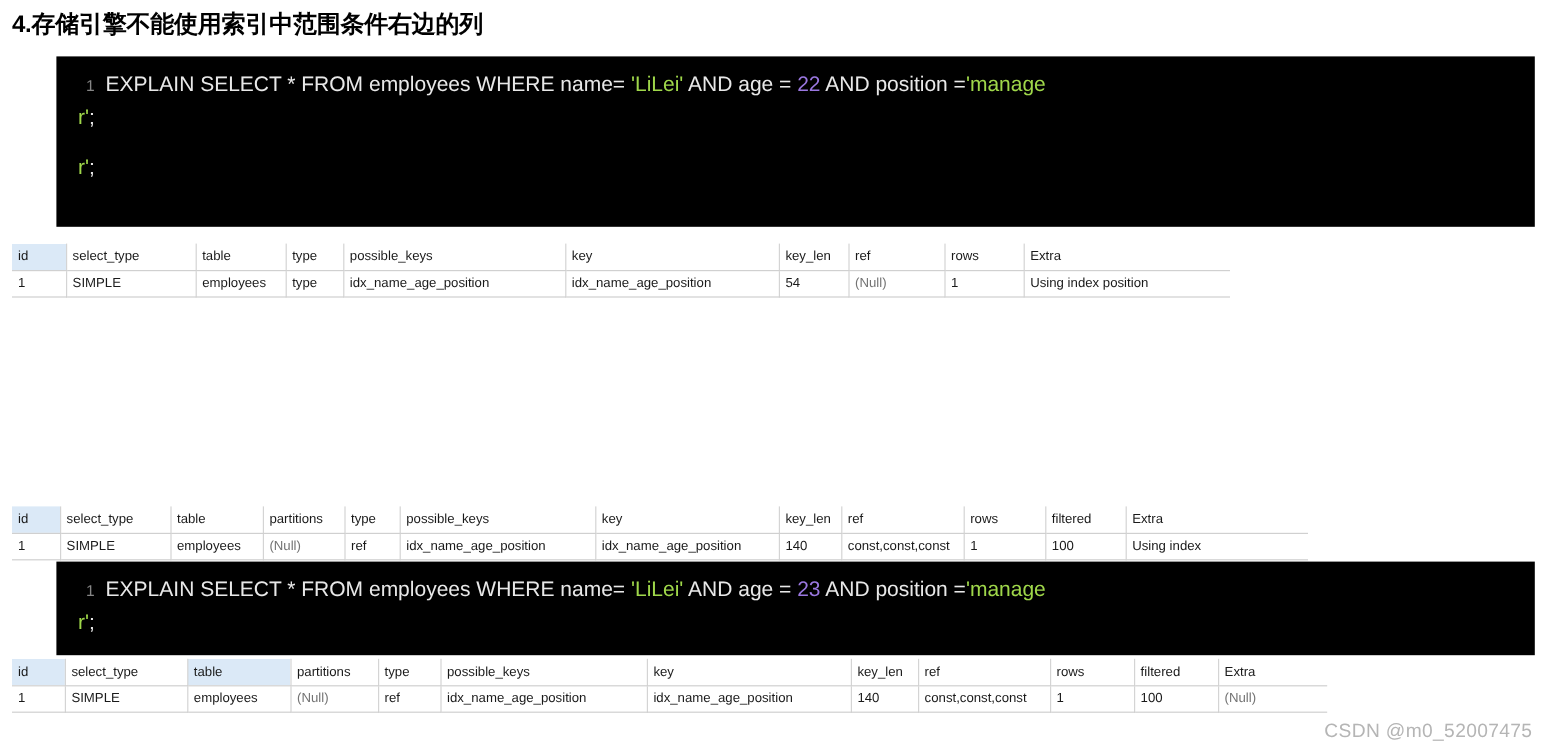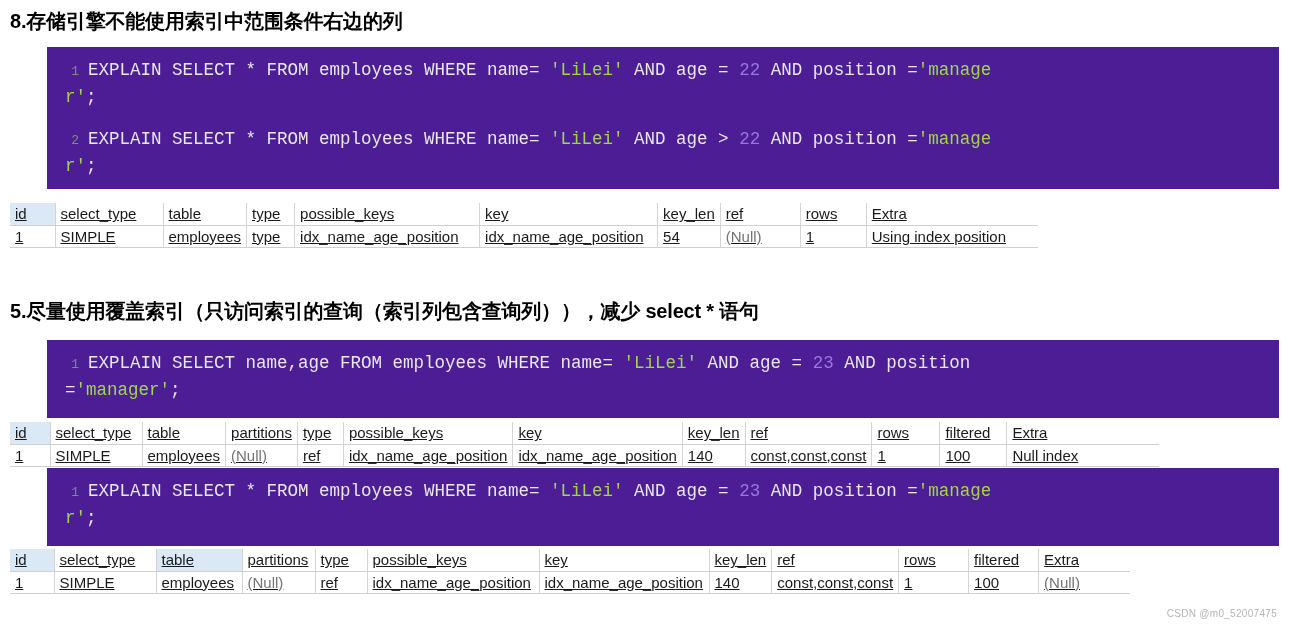--- a/index.html
+++ b/index.html
@@ -27,23 +27,23 @@
     font-weight: bold;
     font-size: 20px;
     color: #000000;
     letter-spacing: -0.2px;
     white-space: nowrap;
     line-height: 1.1;
   }
 
   
   .code-block {
-    background: #4c1d95;
+    background: #000000;
     color: #e6e6e6;
-    font-family: Liberation Mono, monospace;
+    font-family: Liberation Sans, sans-serif;
     font-size: 17.5px;
     line-height: 1.52;
     padding: 10px 0 10px 0;
     box-sizing: border-box;
     overflow: hidden;
   }
   .code-line {
     white-space: pre;
     padding-left: 18px;
     padding-right: 4px;
@@ -60,25 +60,24 @@
   .tok-plain  { color: #e8e8e8; }
   .tok-str    { color: #9fd74a; }
   .tok-num    { color: #9a77e0; }
   .code-cont  { white-space: pre; padding-left: 18px; }
   .code-gap   { height: 16px; }
 
   
   .result-table {
     border-collapse: collapse;
     font-family: "Liberation Sans", sans-serif;
-    font-size: 15px;
+    font-size: 11px;
     color: #1a1a1a;
     table-layout: fixed;
     background: #ffffff;
-    text-decoration: underline;
   }
   .result-table th,
   .result-table td {
     border-right: 1px solid #d4d4d4;
     padding: 2px 5px 2px 5px;
     text-align: left;
     font-weight: normal;
     white-space: nowrap;
     overflow: hidden;
     height: 22px;
@@ -94,40 +93,39 @@
   .cell-null  { color: #737373; }
   .hl         { background: #dbe9f7; }
   .num-right  { text-align: right; }
 
   
   .watermark {
     position: absolute;
     right: 14px;
     bottom: 6px;
     font-family: "Liberation Sans", sans-serif;
-    font-size: 10px;
+    font-size: 16px;
     color: #b5b5b5;
     letter-spacing: 0.3px;
   }
 
   
   .abs { position: absolute; }
 </style>
 </head>
 <body>
 
 <div class="page">
 
-  <div class="section-heading abs" style="left:10px; top:10px;">8.存储引擎不能使用索引中范围条件右边的列</div>
+  <div class="section-heading abs" style="left:10px; top:10px;">4.存储引擎不能使用索引中范围条件右边的列</div>
 
   <div class="code-block abs" id="code-s4" style="left:47px; top:47px; width:1232px; height:142px;">
       <div class="code-line"><span class="ln">1</span><span class="tok-plain">EXPLAIN SELECT * FROM employees WHERE name= </span><span class="tok-str">'LiLei'</span><span class="tok-plain"> AND age = </span><span class="tok-num">22</span><span class="tok-plain"> AND position =</span><span class="tok-str">'manage</span></div>
       <div class="code-cont"><span class="tok-str">r'</span><span class="tok-plain">;</span></div>
       <div class="code-gap"></div>
-      <div class="code-line"><span class="ln">2</span><span class="tok-plain">EXPLAIN SELECT * FROM employees WHERE name= </span><span class="tok-str">'LiLei'</span><span class="tok-plain"> AND age &gt; </span><span class="tok-num">22</span><span class="tok-plain"> AND position =</span><span class="tok-str">'manage</span></div>
       <div class="code-cont"><span class="tok-str">r'</span><span class="tok-plain">;</span></div>
     </div>
 
   <div class="abs" style="left:10px; top:203px;">
     <table class="result-table" id="table-0">
         <colgroup>
           <col style="width: 45px;">
           <col style="width: 108px;">
           <col style="width: 75px;">
           <col style="width: 48px;">
@@ -162,26 +160,21 @@
             <td>idx_name_age_position</td>
             <td>54</td>
             <td class="cell-null">(Null)</td>
             <td>1</td>
             <td>Using index position</td>
           </tr>
         </tbody>
       </table>
   </div>
 
-  <div class="section-heading abs" style="left:10px; top:300px;">5.尽量使用覆盖索引（只访问索引的查询（索引列包含查询列）），减少 select * 语句</div>
-
-  <div class="code-block abs" id="code-s5a" style="left:47px; top:340px; width:1232px; height:78px;">
-      <div class="code-line"><span class="ln">1</span><span class="tok-plain">EXPLAIN SELECT name,age FROM employees WHERE name= </span><span class="tok-str">'LiLei'</span><span class="tok-plain"> AND age = </span><span class="tok-num">23</span><span class="tok-plain"> AND position</span></div>
-      <div class="code-cont"><span class="tok-plain">=</span><span class="tok-str">'manager'</span><span class="tok-plain">;</span></div>
-    </div>
+
 
   <div class="abs" style="left:10px; top:422px;">
     <table class="result-table" id="table-1">
         <colgroup>
           <col style="width: 40px;">
           <col style="width: 92px;">
           <col style="width: 77px;">
           <col style="width: 68px;">
           <col style="width: 46px;">
           <col style="width: 163px;">
@@ -214,21 +207,21 @@
             <td>SIMPLE</td>
             <td>employees</td>
             <td class="cell-null">(Null)</td>
             <td>ref</td>
             <td>idx_name_age_position</td>
             <td>idx_name_age_position</td>
             <td>140</td>
             <td>const,const,const</td>
             <td>1</td>
             <td class="num-right">100</td>
-            <td>Null index</td>
+            <td>Using index</td>
           </tr>
         </tbody>
       </table>
   </div>
 
   <div class="code-block abs" id="code-s5b" style="left:47px; top:468px; width:1232px; height:78px;">
       <div class="code-line"><span class="ln">1</span><span class="tok-plain">EXPLAIN SELECT * FROM employees WHERE name= </span><span class="tok-str">'LiLei'</span><span class="tok-plain"> AND age = </span><span class="tok-num">23</span><span class="tok-plain"> AND position =</span><span class="tok-str">'manage</span></div>
       <div class="code-cont"><span class="tok-str">r'</span><span class="tok-plain">;</span></div>
     </div>
 

